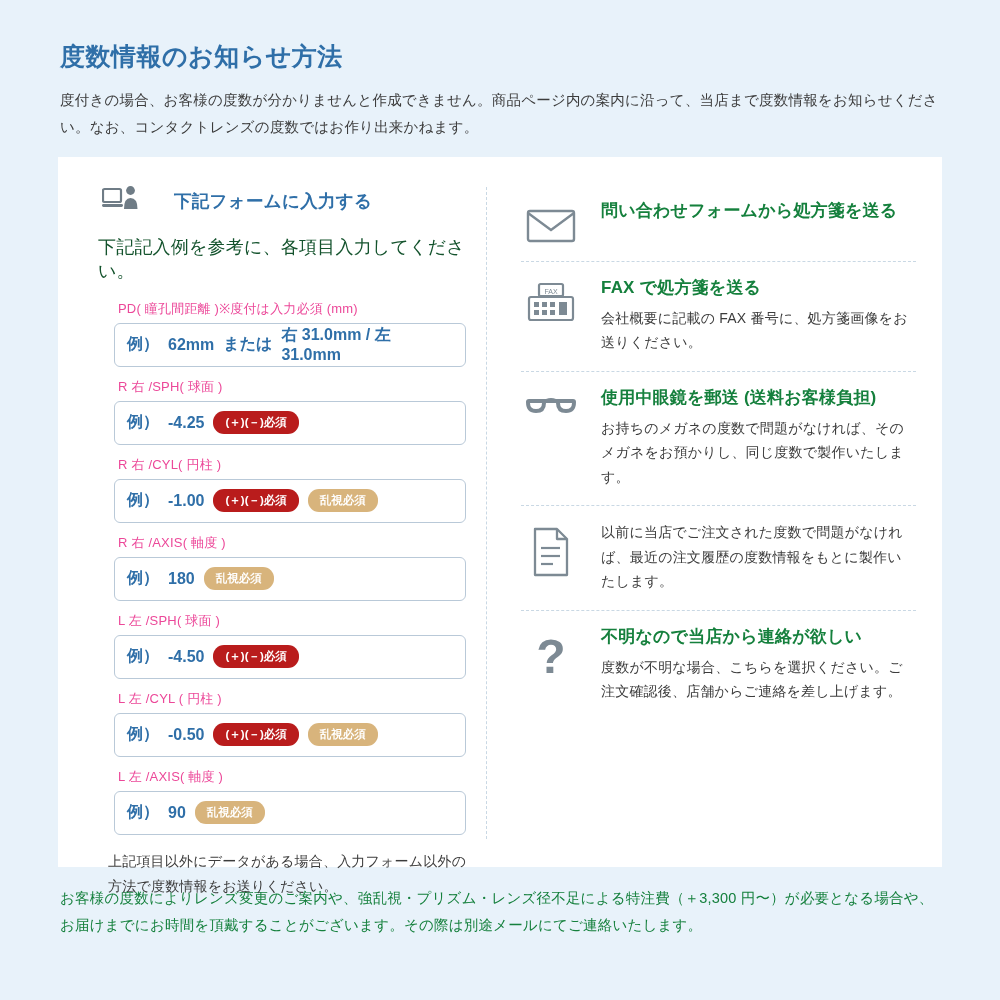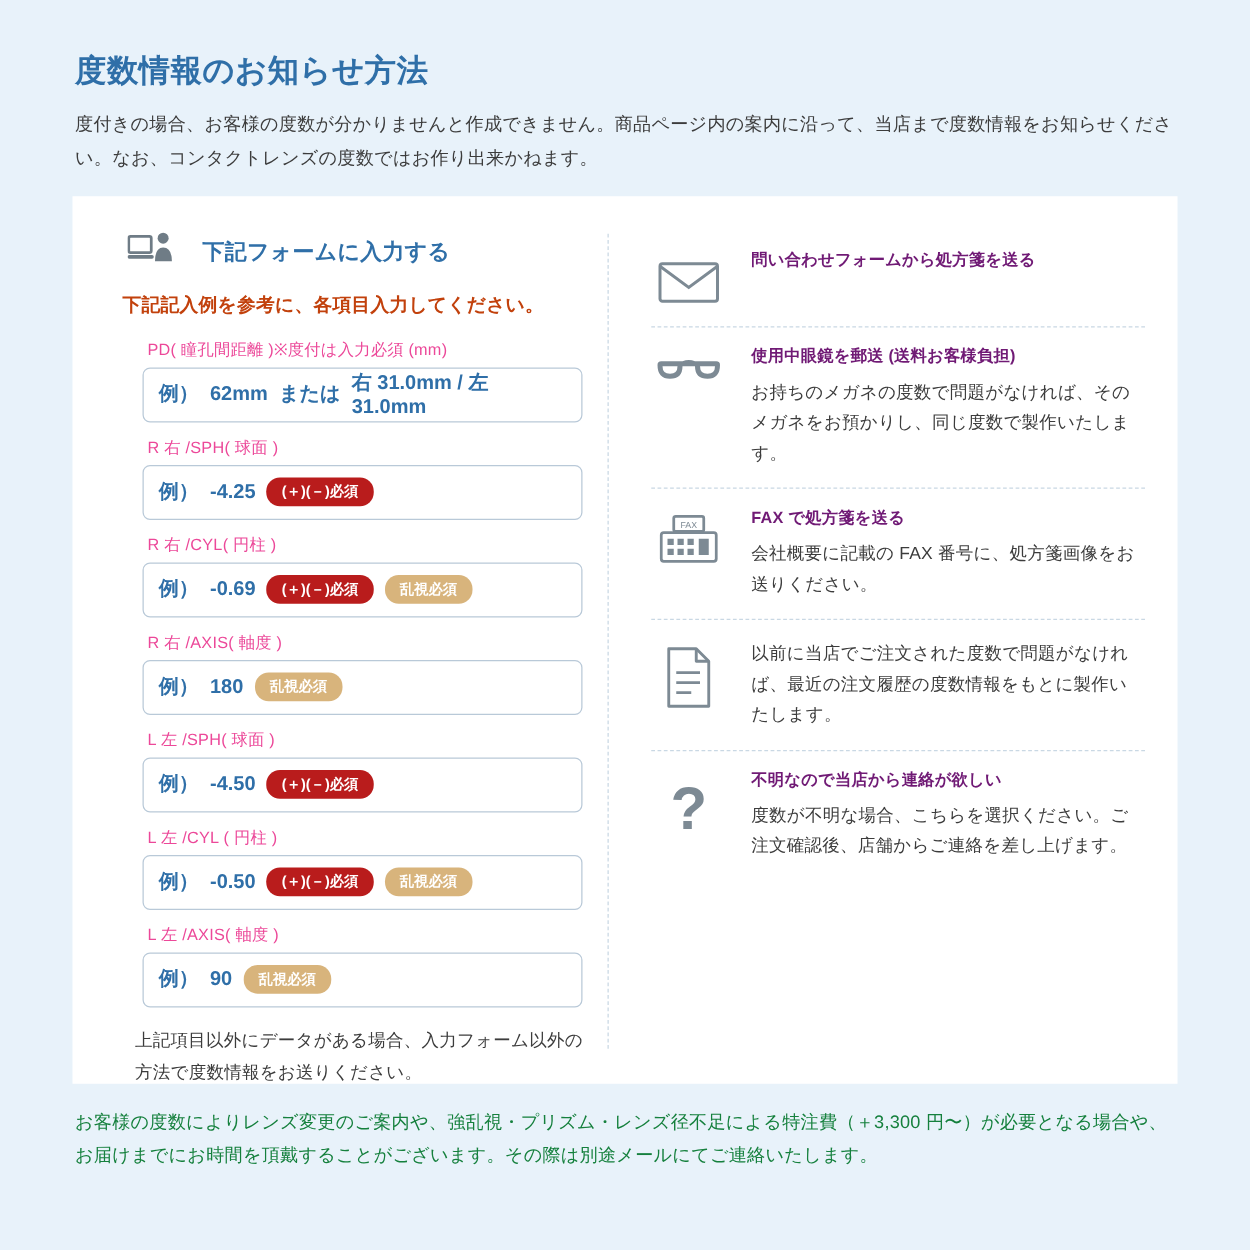--- a/index.html
+++ b/index.html
@@ -52,36 +52,35 @@
   }
   .col-right {
     flex: 1;
     padding: 28px 26px 0 34px;
   }
 
   
   .lc-head {
     display: flex;
     align-items: center;
-    gap: 20px;
+    gap: 32px;
     margin-bottom: 18px;
     padding-left: 10px;
   }
   .lc-head-title {
     color: #2f6fa8;
     font-size: 17.5px;
     font-weight: bold;
     letter-spacing: 0.3px;
   }
   .lc-sub {
-    font-size: 15px;
-    color: #c2410c;
+    font-size: 18px;
+    color: #14532d;
     margin: 0 0 16px 6px;
     letter-spacing: 0.2px;
-    font-weight: bold;
   }
   .field-label {
     font-size: 13px;
     color: #ec4899;
     margin: 0 0 5px 26px;
     letter-spacing: 0.2px;
   }
   .input-box {
     height: 44px;
     border: 1px solid #b9c9d8;
@@ -131,22 +130,22 @@
     border-bottom: 1px dashed #c9d8e4;
   }
   .r-item:last-child { border-bottom: none; }
   .r-icon {
     width: 60px; min-width: 60px;
     display: flex; align-items: flex-start; justify-content: center;
     padding-top: 6px;
     color: #7d8a94;
   }
   .r-title {
-    color: #701a75;
-    font-size: 13px;
+    color: #15803d;
+    font-size: 17px;
     font-weight: bold;
     margin-bottom: 7px;
     letter-spacing: 0.2px;
   }
   .r-body {
     font-size: 14px;
     line-height: 1.75;
     color: #3c3c3c;
     letter-spacing: 0.2px;
   }
@@ -195,21 +194,21 @@
       <div class="field-label">R 右 /SPH( 球面 )</div>
       <div class="input-box">
         <span class="ex">例）</span>
         <span class="val">-4.25</span>
         <span class="chip blue">(＋)(－)必須</span>
       </div>
 
       <div class="field-label">R 右 /CYL( 円柱 )</div>
       <div class="input-box">
         <span class="ex">例）</span>
-        <span class="val">-0.69</span>
+        <span class="val">-1.00</span>
         <span class="chip blue">(＋)(－)必須</span>
         <span class="chip tan">乱視必須</span>
       </div>
 
       <div class="field-label">R 右 /AXIS( 軸度 )</div>
       <div class="input-box">
         <span class="ex">例）</span>
         <span class="val">180</span>
         <span class="chip tan">乱視必須</span>
       </div>
@@ -245,34 +244,20 @@
 
       <div class="r-item">
         <div class="r-icon">
           <svg width="52" height="40" viewBox="0 0 52 40">
             <rect x="3" y="6" width="46" height="30" rx="2" fill="none" stroke="#7d8a94" stroke-width="2.4"></rect>
             <path d="M3 8 L26 25 L49 8" fill="none" stroke="#7d8a94" stroke-width="2.4"></path>
           </svg>
         </div>
         <div>
           <div class="r-title">問い合わせフォームから処方箋を送る</div>
-        </div>
-      </div>
-
-      <div class="r-item">
-        <div class="r-icon">
-          <svg width="56" height="30" viewBox="0 0 56 30">
-            <path d="M3 10 Q3 21 13 21 Q23 21 23 11 L33 11 Q33 21 43 21 Q53 21 53 10 Q53 7 50 7 L33 7 Q28 5 23 7 L6 7 Q3 7 3 10 Z" fill="#7d8a94"></path>
-            <path d="M7 11 Q7 17 13 17 Q19 17 19 11 Z" fill="#ffffff"></path>
-            <path d="M37 11 Q37 17 43 17 Q49 17 49 11 Z" fill="#ffffff"></path>
-          </svg>
-        </div>
-        <div>
-          <div class="r-title">使用中眼鏡を郵送 (送料お客様負担)</div>
-          <div class="r-body">お持ちのメガネの度数で問題がなければ、そのメガネをお預かりし、同じ度数で製作いたします。</div>
         </div>
       </div>
 
       <div class="r-item">
         <div class="r-icon">
           <svg width="52" height="44" viewBox="0 0 52 44">
             <rect x="14" y="2" width="24" height="12" rx="1.5" fill="none" stroke="#7d8a94" stroke-width="2.2"></rect>
             <text x="26" y="11.5" font-size="7" text-anchor="middle" fill="#7d8a94" font-family="Liberation Sans, sans-serif">FAX</text>
             <rect x="4" y="15" width="44" height="23" rx="2" fill="none" stroke="#7d8a94" stroke-width="2.2"></rect>
             <rect x="9" y="20" width="5" height="5" fill="#7d8a94"></rect>
@@ -285,20 +270,34 @@
           </svg>
         </div>
         <div>
           <div class="r-title">FAX で処方箋を送る</div>
           <div class="r-body">会社概要に記載の FAX 番号に、処方箋画像をお送りください。</div>
         </div>
       </div>
 
       <div class="r-item">
         <div class="r-icon">
+          <svg width="56" height="30" viewBox="0 0 56 30">
+            <path d="M3 10 Q3 21 13 21 Q23 21 23 11 L33 11 Q33 21 43 21 Q53 21 53 10 Q53 7 50 7 L33 7 Q28 5 23 7 L6 7 Q3 7 3 10 Z" fill="#7d8a94"></path>
+            <path d="M7 11 Q7 17 13 17 Q19 17 19 11 Z" fill="#ffffff"></path>
+            <path d="M37 11 Q37 17 43 17 Q49 17 49 11 Z" fill="#ffffff"></path>
+          </svg>
+        </div>
+        <div>
+          <div class="r-title">使用中眼鏡を郵送 (送料お客様負担)</div>
+          <div class="r-body">お持ちのメガネの度数で問題がなければ、そのメガネをお預かりし、同じ度数で製作いたします。</div>
+        </div>
+      </div>
+
+      <div class="r-item">
+        <div class="r-icon">
           <svg width="44" height="52" viewBox="0 0 44 52">
             <path d="M6 3 H28 L38 13 V49 H6 Z" fill="none" stroke="#7d8a94" stroke-width="2.3" stroke-linejoin="round"></path>
             <path d="M28 3 V13 H38" fill="none" stroke="#7d8a94" stroke-width="2.3" stroke-linejoin="round"></path>
             <line x1="12" y1="22" x2="31" y2="22" stroke="#7d8a94" stroke-width="2.2"></line>
             <line x1="12" y1="30" x2="31" y2="30" stroke="#7d8a94" stroke-width="2.2"></line>
             <line x1="12" y1="38" x2="24" y2="38" stroke="#7d8a94" stroke-width="2.2"></line>
           </svg>
         </div>
         <div>
           <div class="r-body">以前に当店でご注文された度数で問題がなければ、最近の注文履歴の度数情報をもとに製作いたします。</div>

